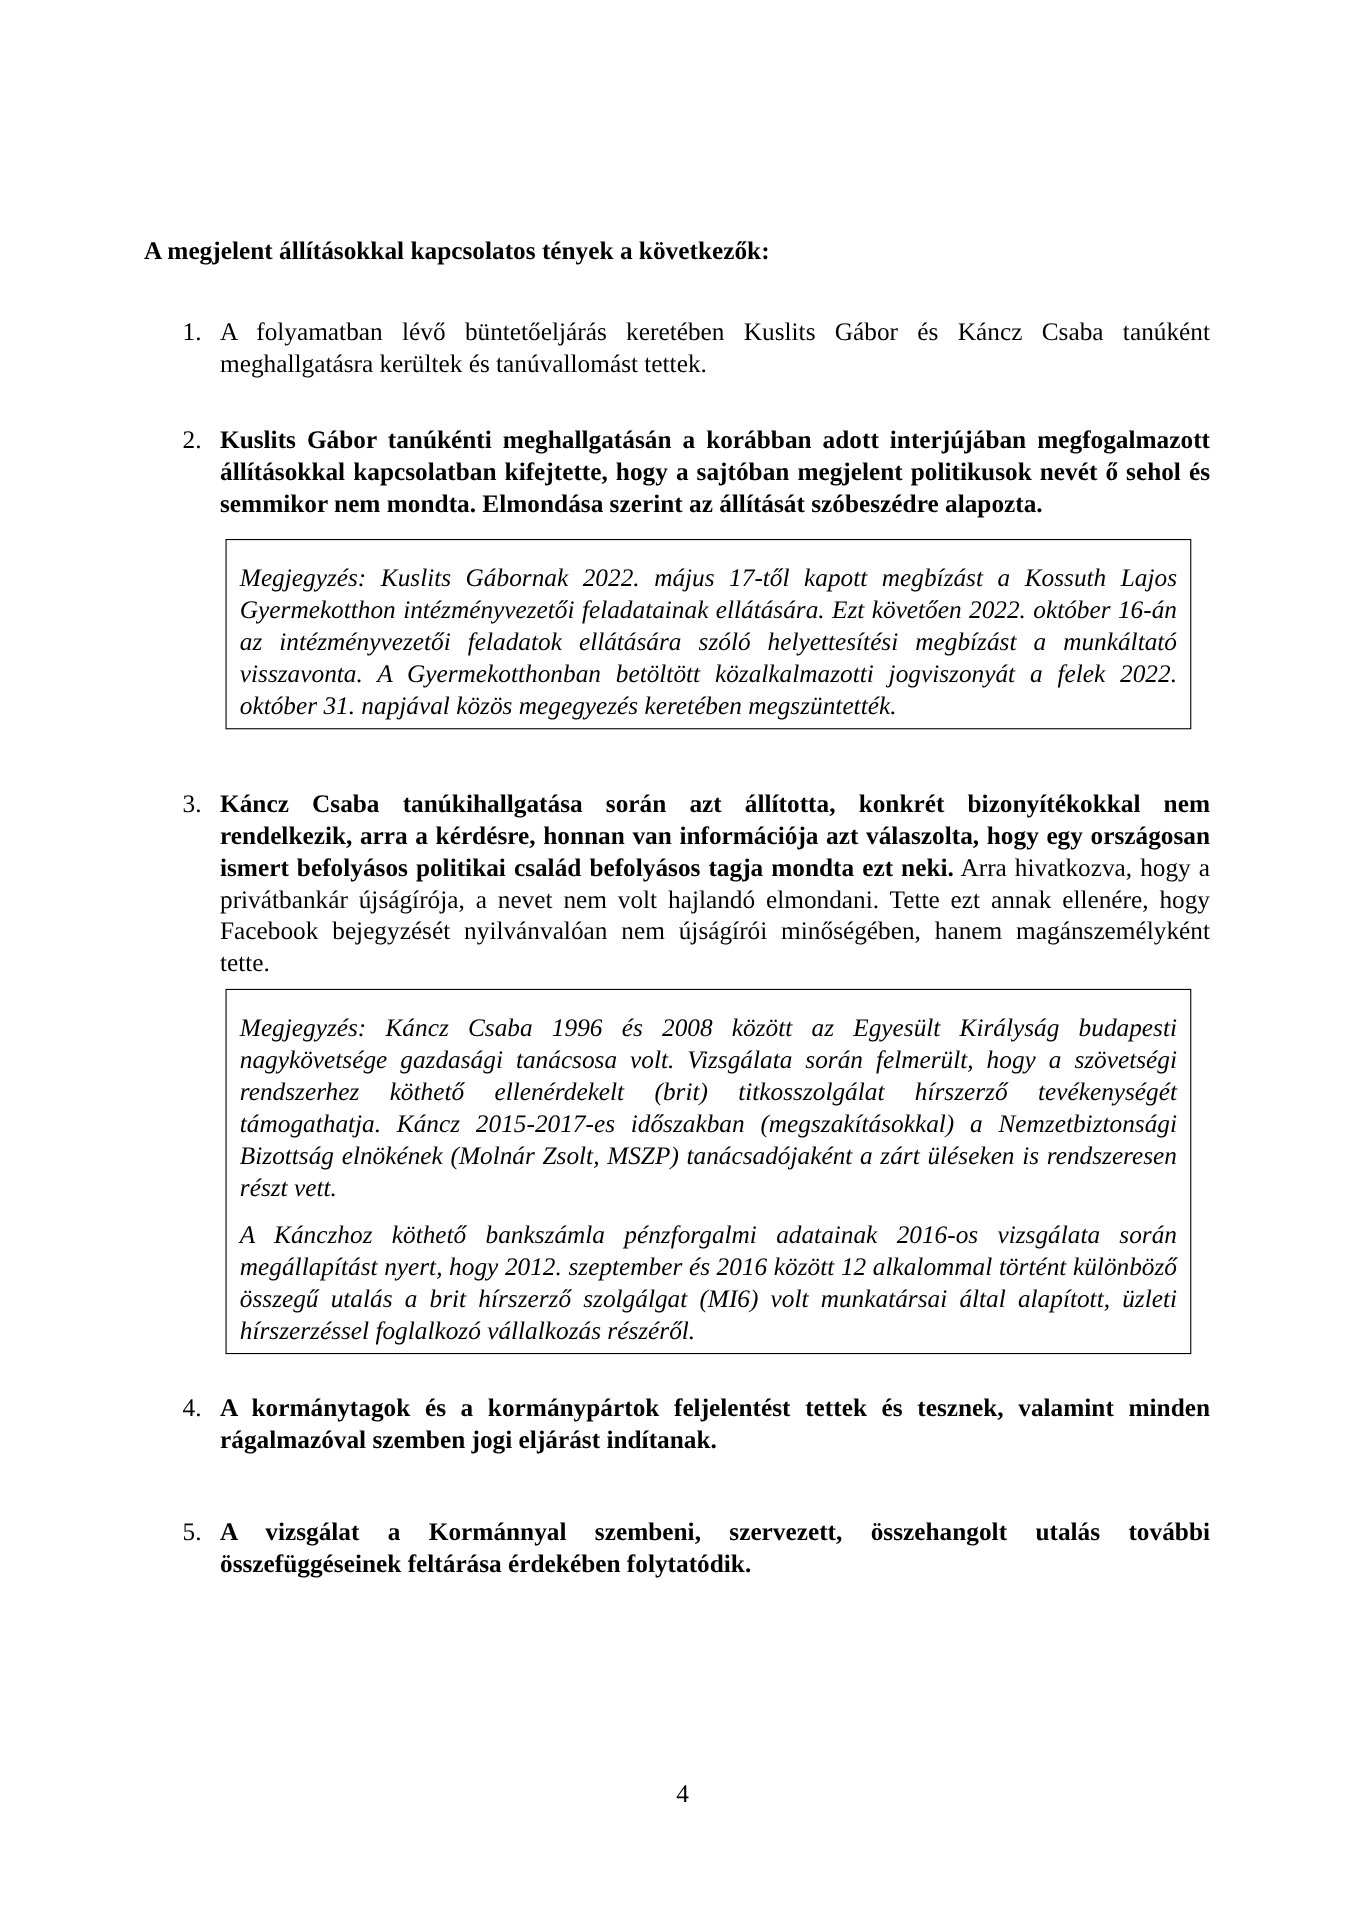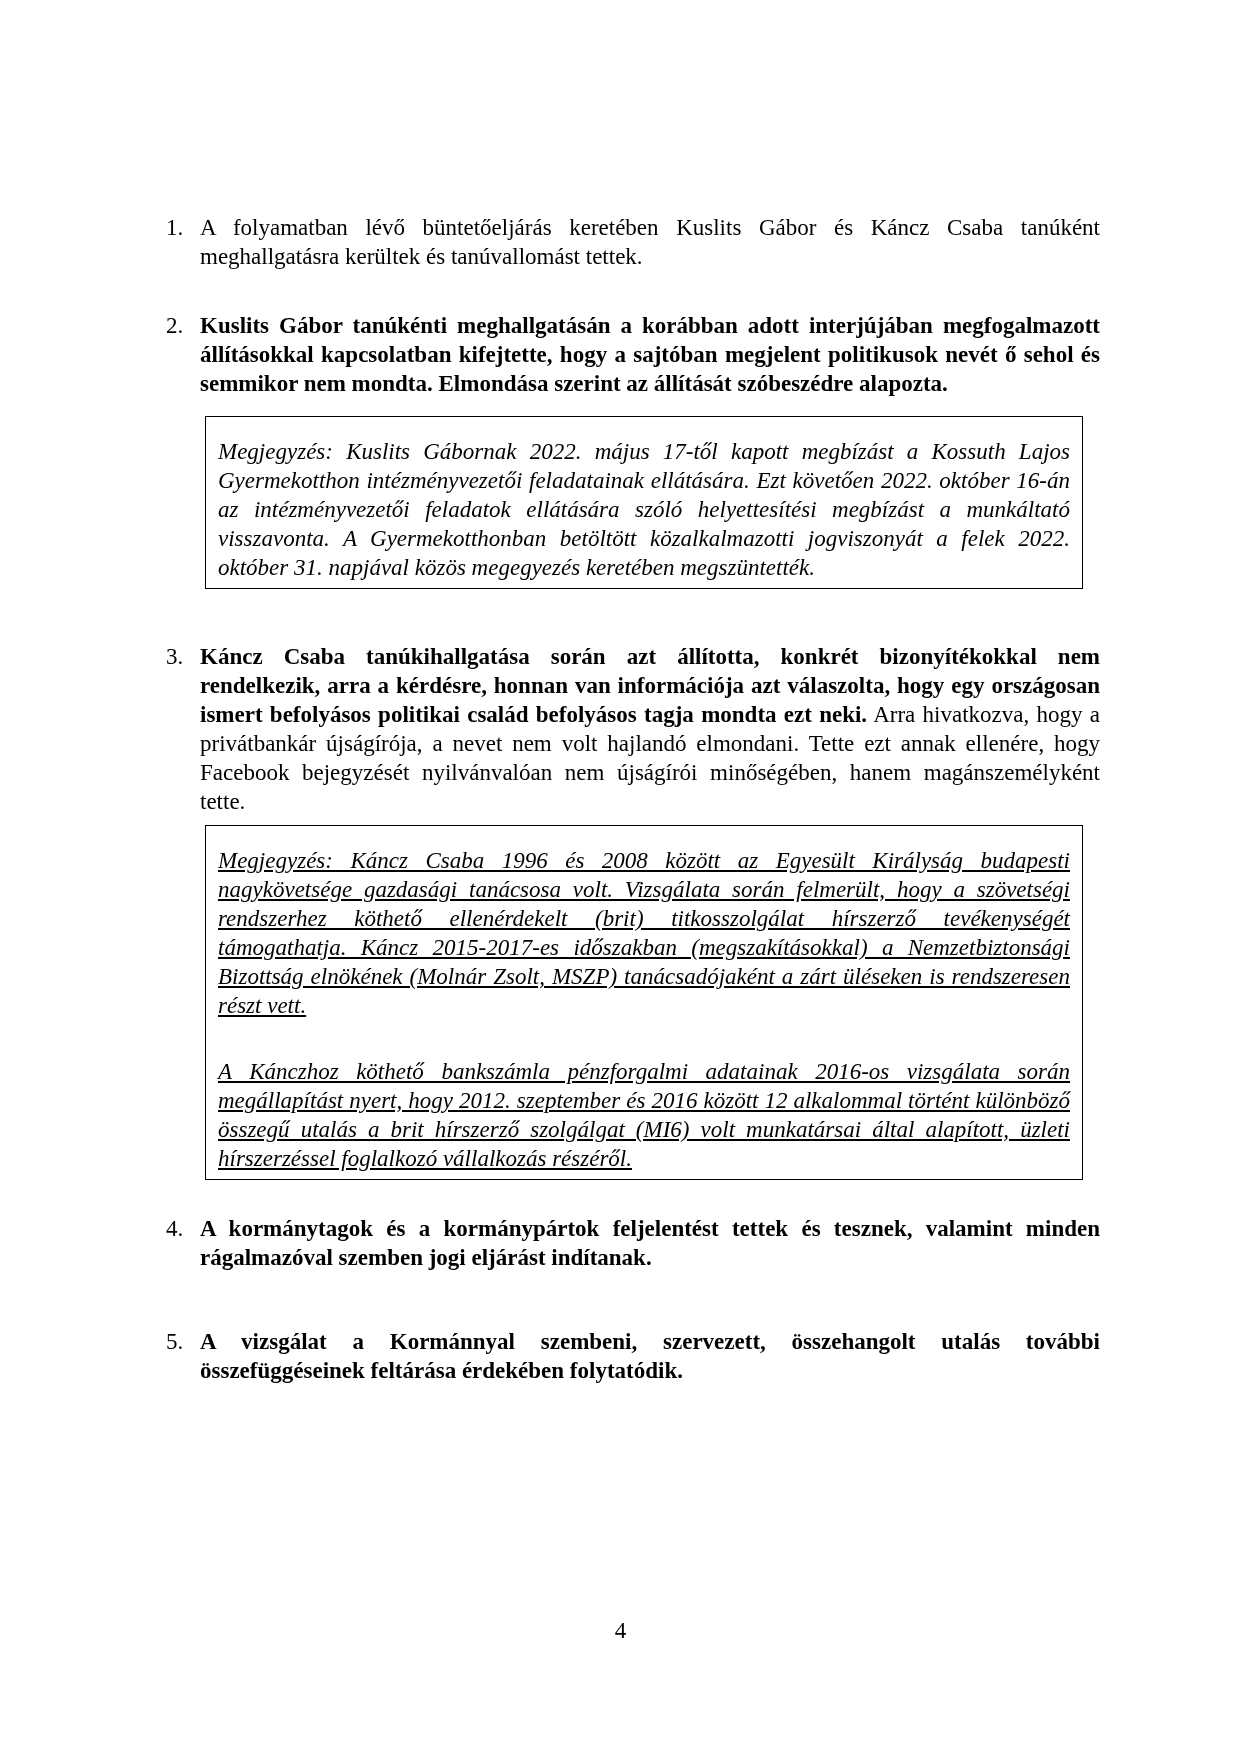--- a/index.html
+++ b/index.html
@@ -46,37 +46,38 @@
   .note{
     box-sizing:border-box;
     margin-left:74px;
     width:878px;
     border:1px solid #000;
     padding:20px 12px 6px 12px;
     font-style:italic;
     text-align:justify;
   }
   .note p{margin:0;}
-  .note p.para-2{margin-top:37px;}
+  .note p.para-2{margin-top:14px;}
   .note-1{margin-bottom:53px;}
-  .note-2{margin-bottom:34px;text-decoration:underline;}
+  .note-2{margin-bottom:34px;}
   .page-number{
     position:absolute;
     left:0;
     top:1616px;
     width:100%;
     text-align:center;
   }
 </style>
 </head>
 <body>
 
 <div class="doc">
   <div class="content">
 
+    <p class="heading">A megjelent állításokkal kapcsolatos tények a következők:</p>
 
     <div class="item item-1">
       <span class="num">1.</span>
       <div class="itext"><span>A folyamatban lévő büntetőeljárás keretében Kuslits Gábor és Káncz Csaba tanúként meghallgatásra kerültek és tanúvallomást tettek.</span></div>
     </div>
 
     <div class="item item-2">
       <span class="num">2.</span>
       <div class="itext bold"><span>Kuslits Gábor tanúkénti meghallgatásán a korábban adott interjújában megfogalmazott állításokkal kapcsolatban kifejtette, hogy a sajtóban megjelent politikusok nevét ő sehol és semmikor nem mondta. Elmondása szerint az állítását szóbeszédre alapozta.</span></div>
     </div>

